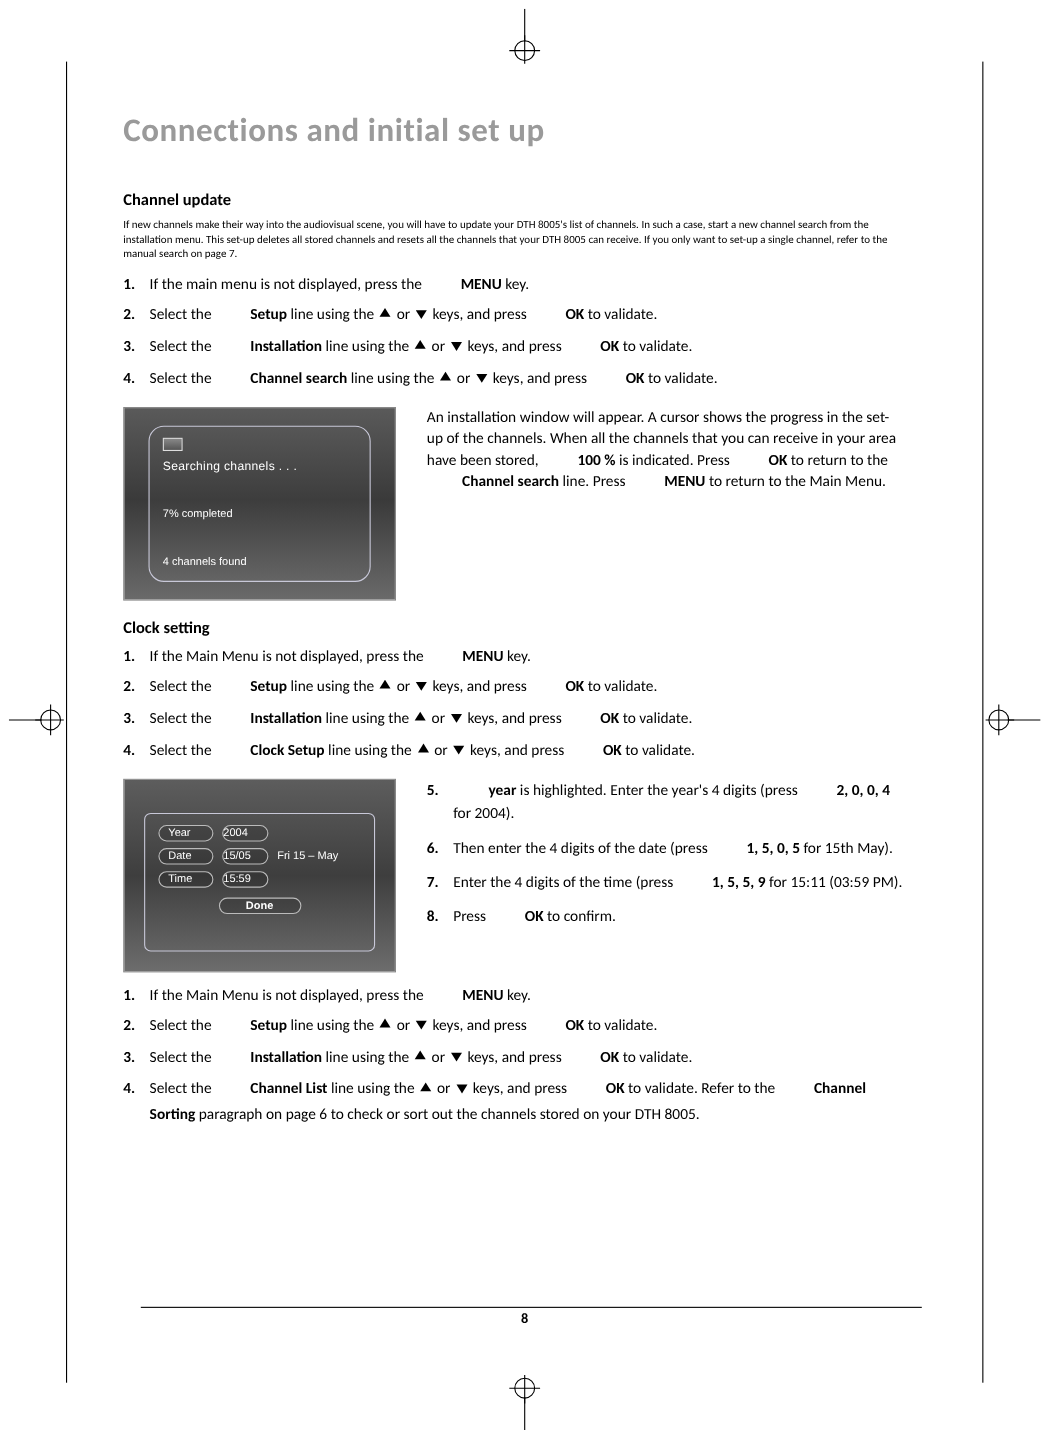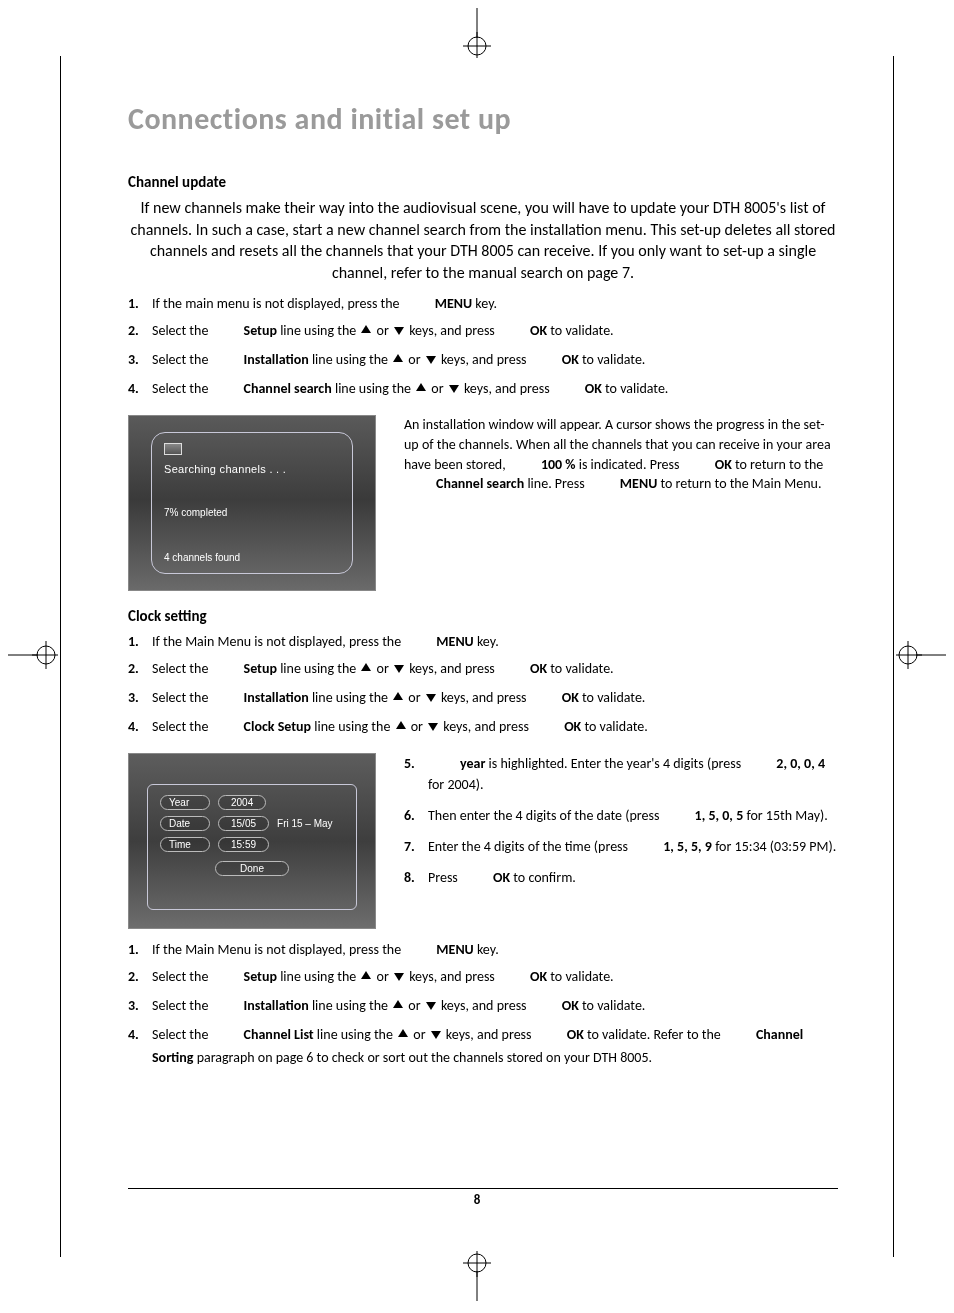--- a/index.html
+++ b/index.html
@@ -10,27 +10,27 @@
   .crop-top, .crop-bottom { position: absolute; left: 50%; transform: translateX(-50%); }
   .crop-top { top: 8px; }
   .crop-bottom { bottom: 8px; }
   .crop-left, .crop-right { position: absolute; top: 50%; transform: translateY(-50%); }
   .crop-left { left: 8px; }
   .crop-right { right: 8px; }
   
   .vline-left { position: absolute; left: 60px; top: 56px; bottom: 56px; width: 0; border-left: 1px solid #000; }
   .vline-right { position: absolute; right: 60px; top: 56px; bottom: 56px; width: 0; border-left: 1px solid #000; }
 
-  .content { position: absolute; left: 128px; top: 100px; width: 710px; }
+  .content { position: absolute; left: 112px; top: 100px; width: 710px; }
 
   h1.title { font-size: 30px; font-weight: 700; color: #9a9a9a; letter-spacing: 0.5px; margin-bottom: 36px; }
 
   h2.section { font-size: 15px; font-weight: 700; margin-top: 16px; margin-bottom: 6px; }
 
-  p.body { font-size: 16px; line-height: 1.35; margin-bottom: 10px; text-align: center; }
+  p.body { font-size: 10px; line-height: 1.35; margin-bottom: 10px; }
 
   ol.steps { list-style: none; counter-reset: none; padding: 0; margin: 0 0 12px 0; }
   ol.steps > li { display: flex; align-items: flex-start; font-size: 14px; line-height: 1.5; margin-bottom: 6px; }
   ol.steps > li > .num { flex: 0 0 24px; font-weight: 700; }
   ol.steps > li > .txt { flex: 1; }
 
   .bold { font-weight: 700; padding-left: 32px; }
 
   .arrow { display: inline-block; vertical-align: -2px; }
   .arrow svg { width: 14px; height: 14px; }
@@ -44,24 +44,24 @@
   .screenshot .panel { position: absolute; left: 22px; right: 22px; top: 16px; bottom: 16px; border: 1px solid #c8c8d8; border-radius: 14px; background: rgba(255,255,255,0.02); padding: 10px 12px; }
   .screenshot .icon { width: 18px; height: 12px; border: 1px solid #ddd; margin-bottom: 8px; background: linear-gradient(#888,#555); }
   .screenshot .line { font-size: 11px; margin-bottom: 8px; letter-spacing: 0.3px; }
   .screenshot .small { font-size: 10px; line-height: 1.25; margin-top: 32px; }
 
   
   .screenshot2 { width: 248px; height: 176px; background: linear-gradient(180deg,#5d5d5d 0%,#3e3e3e 50%,#6d6d6d 100%); border: 1px solid #888; position: relative; font-family: Arial, sans-serif; color: #fff; overflow: hidden; }
   .screenshot2 .panel { position: absolute; left: 18px; right: 18px; top: 30px; bottom: 18px; border: 1px solid #c8c8d8; border-radius: 6px; padding: 10px 12px; }
   .screenshot2 .row { display: flex; align-items: center; margin-bottom: 6px; gap: 8px; }
   .screenshot2 .label { font-size: 10px; width: 50px; border: 1px solid #bbb; border-radius: 10px; padding: 1px 8px; text-align: left; background: rgba(0,0,0,0.12); }
-  .screenshot2 .val { font-size: 10px; border: 1px solid #bbb; border-radius: 10px; padding: 1px 12px; min-width: 42px; background: rgba(0,0,0,0.12); }
+  .screenshot2 .val { font-size: 10px; border: 1px solid #bbb; border-radius: 10px; padding: 1px 0; min-width: 42px; background: rgba(0,0,0,0.12); }
   .screenshot2 .extra { font-size: 10px; }
   .screenshot2 .done { margin-top: 6px; text-align: center; }
-  .screenshot2 .done span { display: inline-block; font-size: 10px; border: 1px solid #bbb; border-radius: 10px; padding: 1px 24px; background: rgba(0,0,0,0.12); }
+  .screenshot2 .done span { display: inline-block; font-size: 10px; border: 1px solid #bbb; border-radius: 10px; padding: 1px 24px; background: rgba(0,0,0,0.12); font-weight: bold; }
 
   .side-steps { flex: 1; }
   .side-steps ol.steps > li { margin-bottom: 10px; }
 
   .pgnum { position: absolute; left: 50%; transform: translateX(-50%); bottom: 106px; font-size: 13px; font-weight: 700; }
   .pgrule { position: absolute; left: 128px; width: 710px; bottom: 124px; border-top: 1px solid #000; height: 0; }
 
 </style>
 </head>
 <body>
@@ -233,21 +233,21 @@
           <li>
             <span class="num">5.</span>
             <span class="txt"><span class="bold">year</span><span> is highlighted. Enter the year's 4 digits (press </span><span class="bold">2, 0, 0, 4</span><span> for 2004).</span></span>
           </li>
           <li>
             <span class="num">6.</span>
             <span class="txt"><span>Then enter the 4 digits of the date (press </span><span class="bold">1, 5, 0, 5</span><span> for 15th May).</span></span>
           </li>
           <li>
             <span class="num">7.</span>
-            <span class="txt"><span>Enter the 4 digits of the time (press </span><span class="bold">1, 5, 5, 9</span><span> for 15:34 (03:59 PM).</span></span>
+            <span class="txt"><span>Enter the 4 digits of the time (press </span><span class="bold">1, 5, 5, 9</span><span> for 15:11 (03:59 PM).</span></span>
           </li>
           <li>
             <span class="num">8.</span>
             <span class="txt"><span>Press </span><span class="bold">OK</span><span> to confirm.</span></span>
           </li>
         </ol>
       </div>
     </div>
 
     <ol class="steps">

